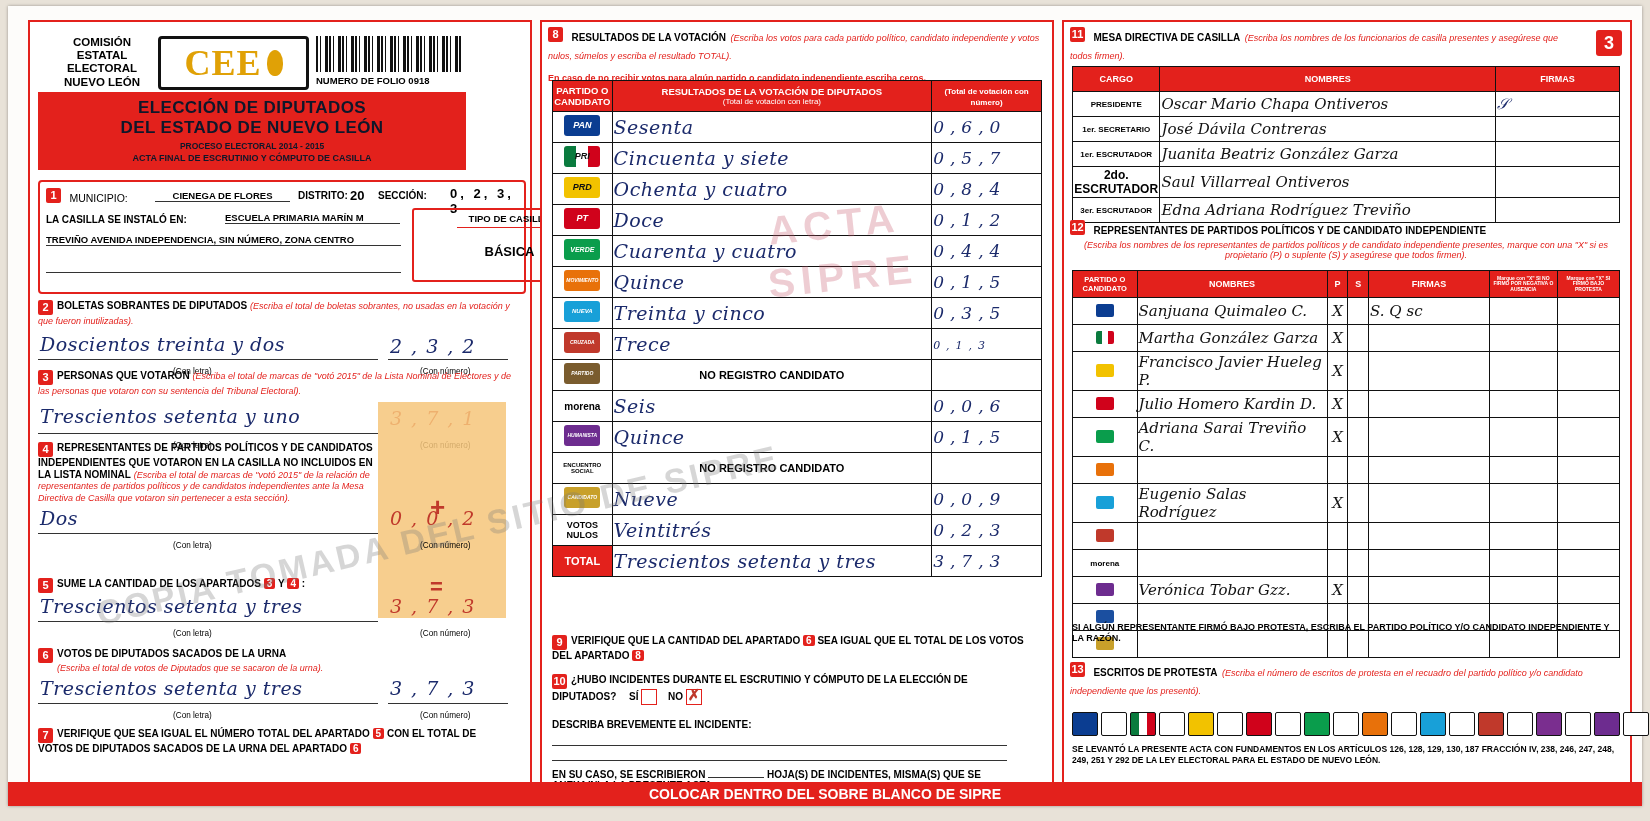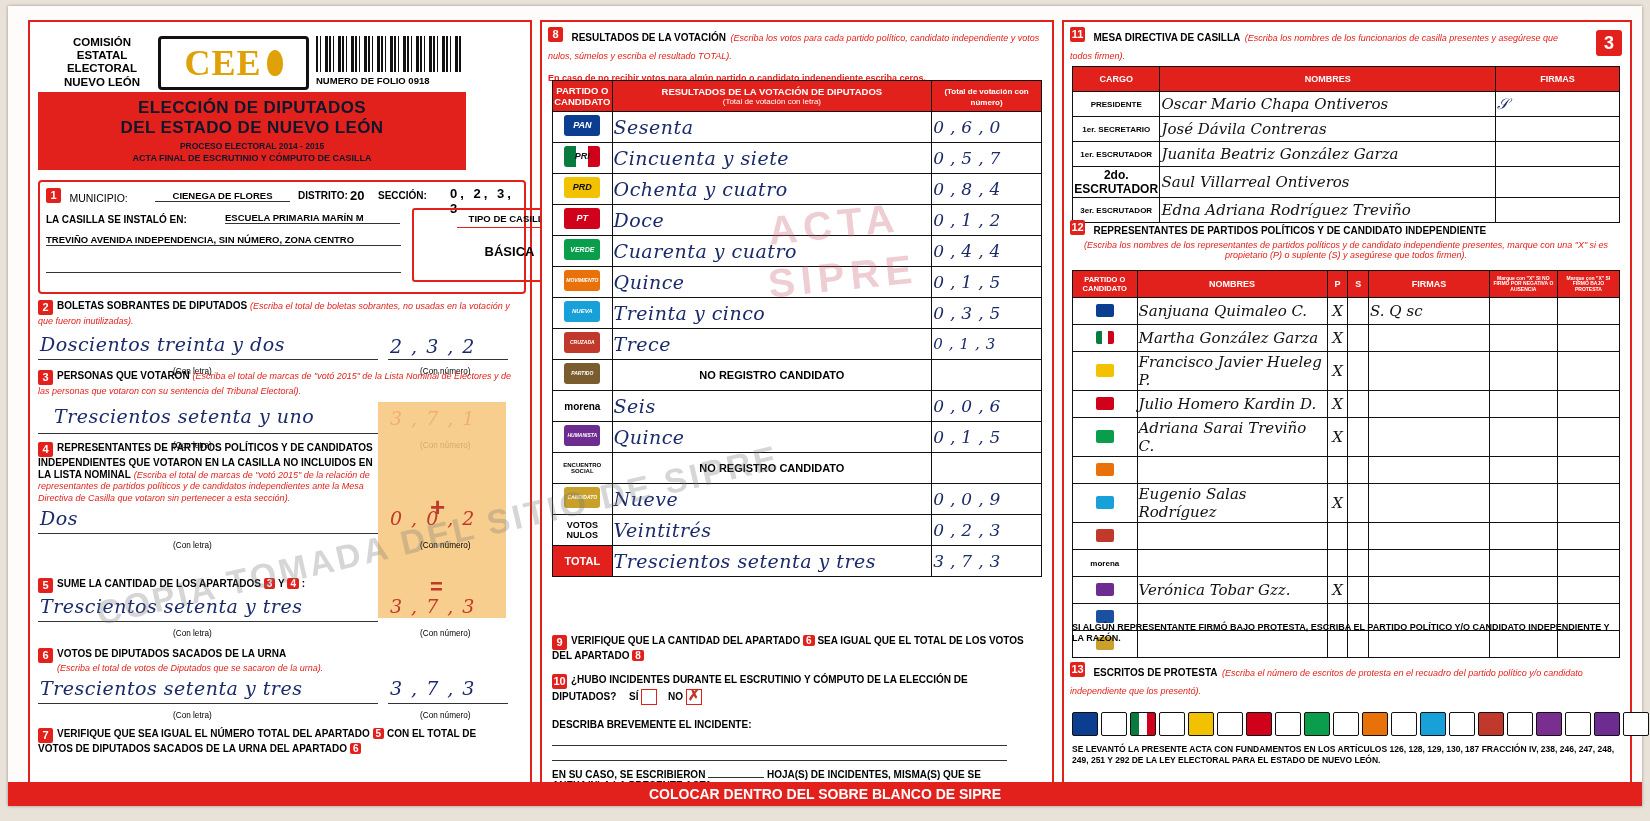--- a/index.html
+++ b/index.html
@@ -115,21 +115,21 @@
         <div style="position:relative;height:12px;">
           <span class="tiny" style="position:absolute;left:135px;">(Con letra)</span>
           <span class="tiny" style="position:absolute;left:382px;">(Con número)</span>
         </div>
       </div>
 
       <div class="sec" style="left:8px;top:348px;width:484px;">
         <div class="t10"><span class="num">3</span><span class="bold">PERSONAS QUE VOTARON</span>
           <span class="red ital tiny9">(Escriba el total de marcas de "votó 2015" de la Lista Nominal de Electores y de las personas que votaron con su sentencia del Tribunal Electoral).</span></div>
         <div style="position:relative;height:38px;margin-top:6px;">
-          <div class="hand" style="position:absolute;left:16px;top:2px;">Trescientos setenta y uno</div>
+          <div class="hand" style="position:absolute;left:2px;top:2px;">Trescientos setenta y uno</div>
           <div style="position:absolute;left:0;top:30px;width:340px;border-bottom:1px solid #333;"></div>
           <div class="digits" style="position:absolute;left:352px;top:4px;color:#c0392b;">3,7,1</div>
         </div>
         <div style="position:relative;height:12px;">
           <span class="tiny" style="position:absolute;left:135px;">(Con letra)</span>
           <span class="tiny" style="position:absolute;left:382px;">(Con número)</span>
         </div>
       </div>
 
       <div style="position:absolute;left:348px;top:380px;width:128px;height:216px;background:#f6c57a;opacity:.85;"></div>
@@ -249,21 +249,21 @@
 
         <tr>
               <td class="party"><span class="logo" style="background:#18a0d8;font-size:6px;">NUEVA ALIANZA</span></td>
           <td class="wr"><span class="hand">Treinta y cinco</span></td>
           <td class="nr"><span class="digits" style="font-size:17px;letter-spacing:6px;">0,3,5</span></td>
             </tr>
 
         <tr>
               <td class="party"><span class="logo" style="background:#c0392b;font-size:5px;">CRUZADA CIUDADANA</span></td>
           <td class="wr"><span class="hand">Trece</span></td>
-          <td class="nr"><span class="digits" style="font-size:15px;letter-spacing:6px;">0,1,3</span></td>
+          <td class="nr"><span class="digits" style="font-size:11px;letter-spacing:6px;">0,1,3</span></td>
             </tr>
 
         <tr>
               <td class="party"><span class="logo" style="background:#7a5c2e;font-size:5px;">PARTIDO HUMANISTA NL</span></td>
           <td class="wr" style="text-align:center;font-weight:bold;font-size:11px;"><span>NO REGISTRO CANDIDATO</span></td>
           <td class="nr"><span class="digits"></span></td>
             </tr>
 
         <tr>
               <td class="party" style="font-weight:bold;font-size:10px;"><span>morena</span></td>

